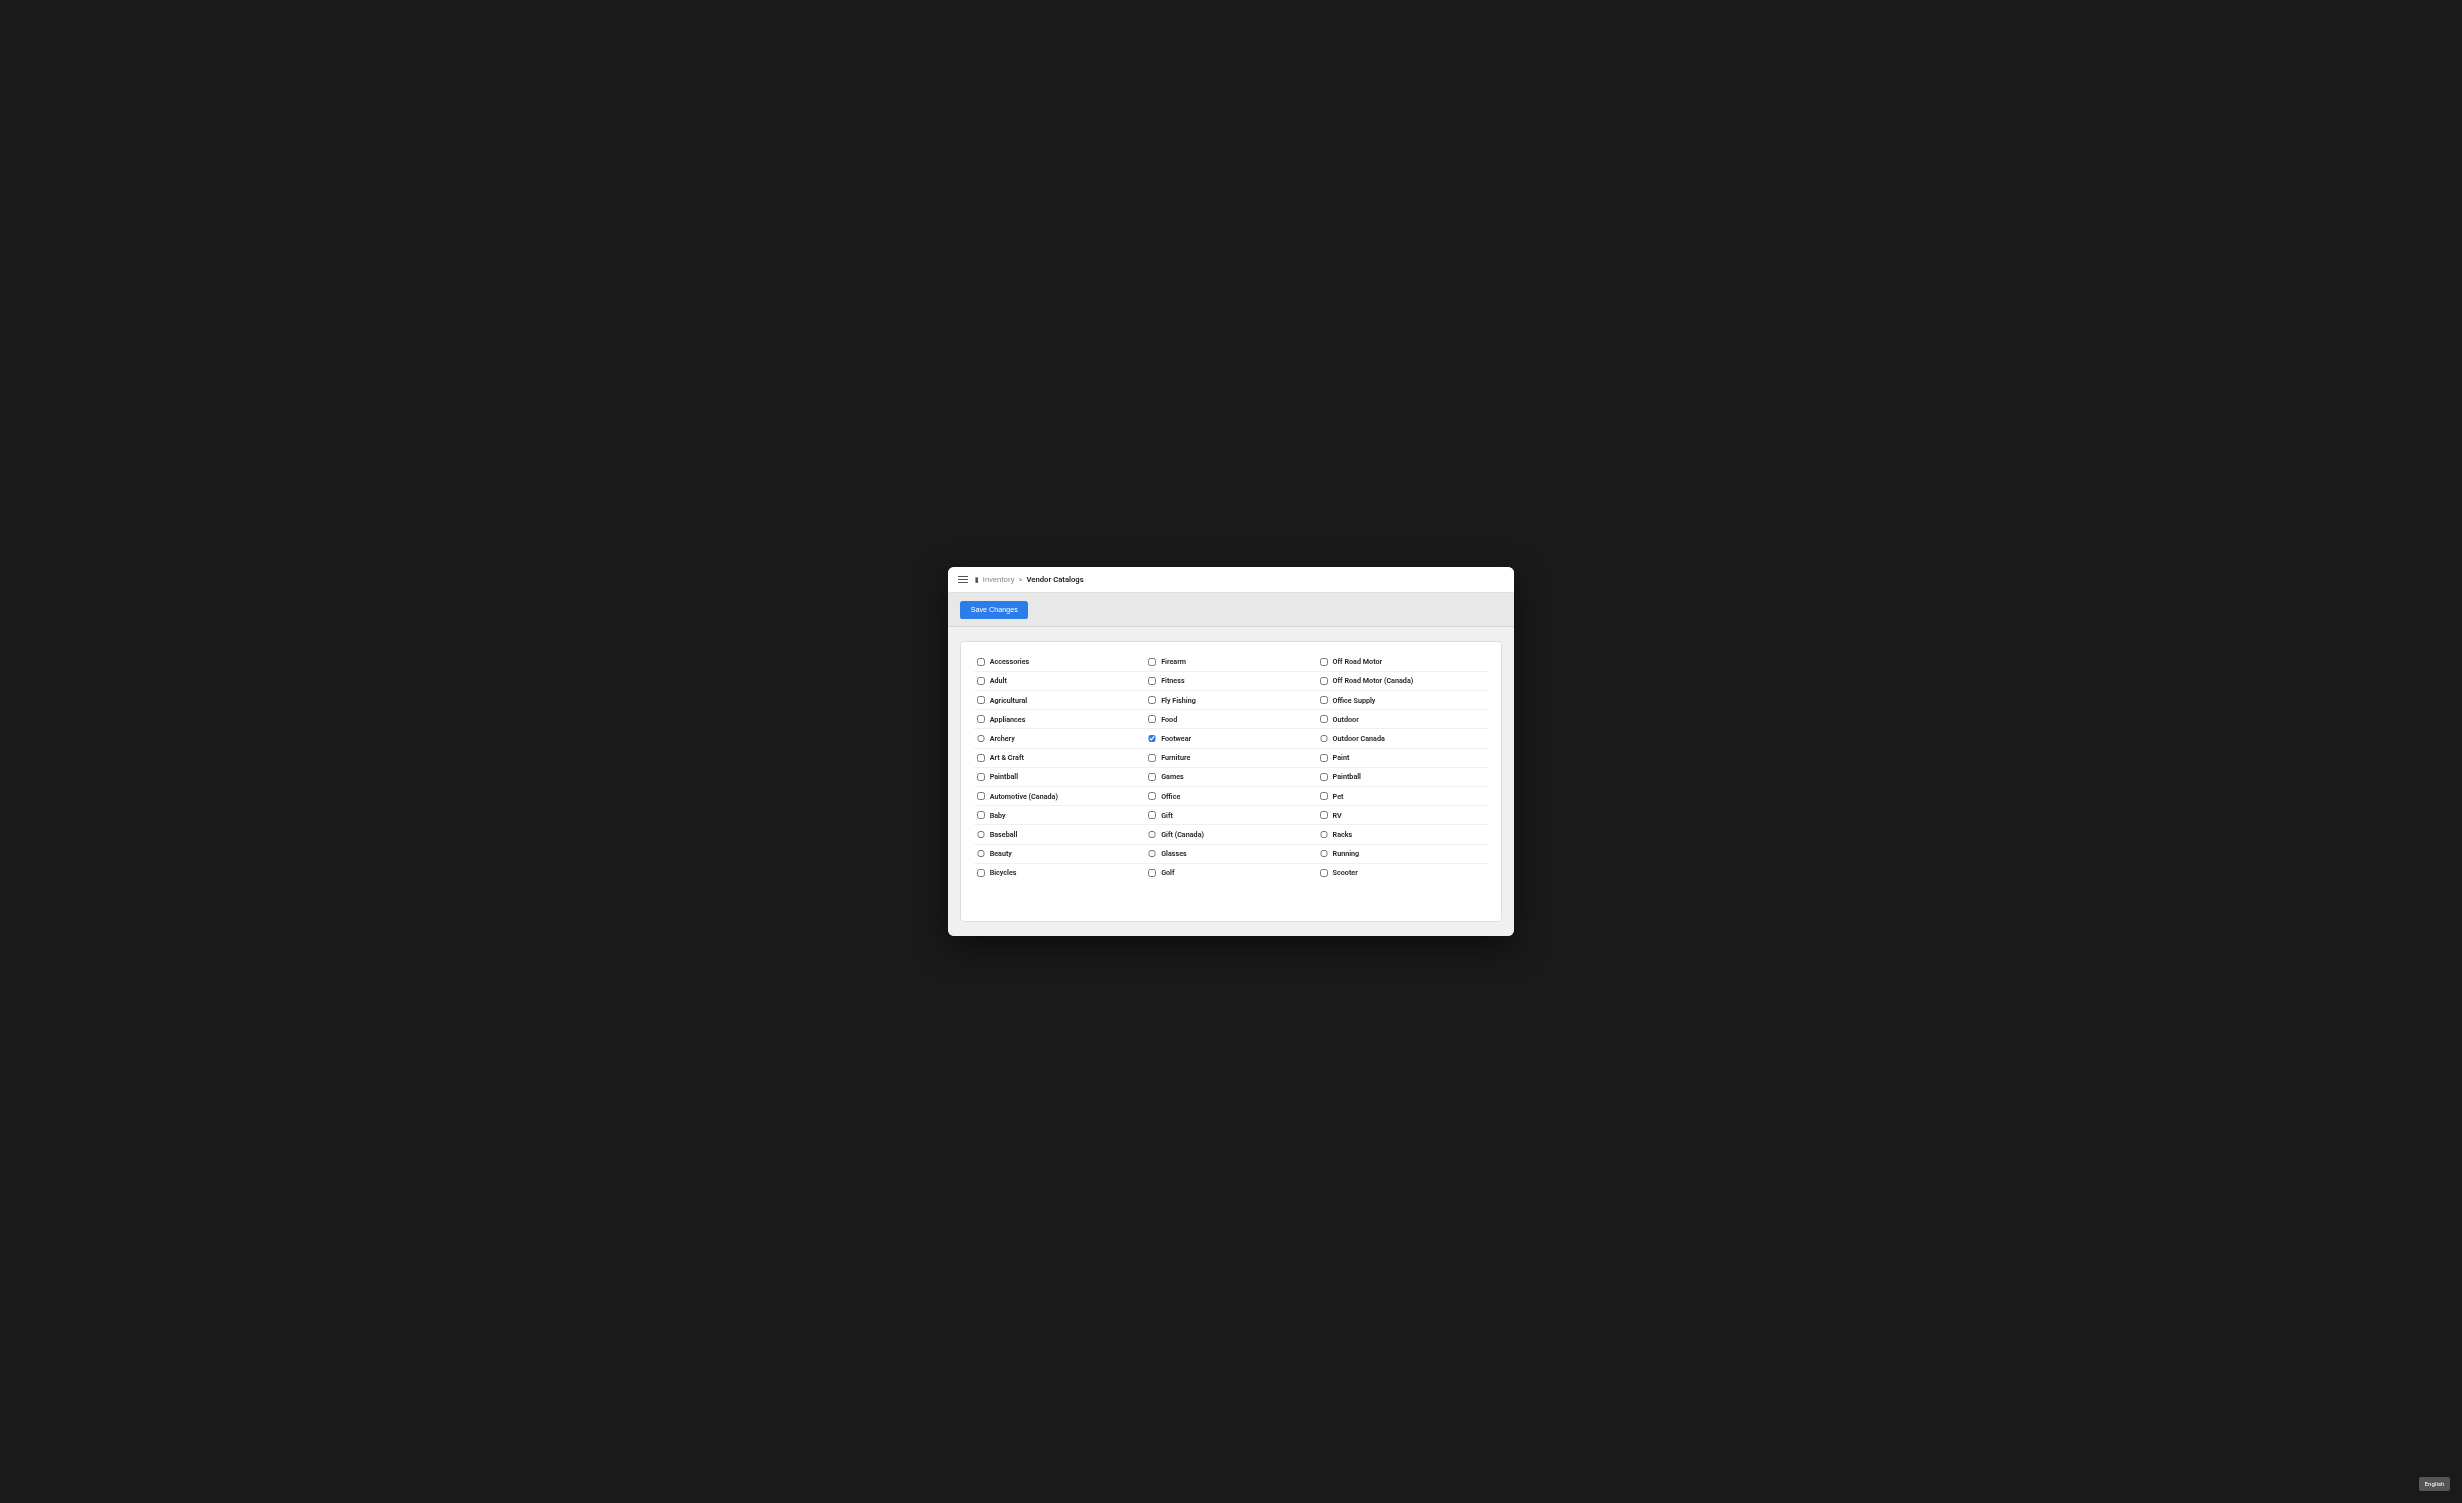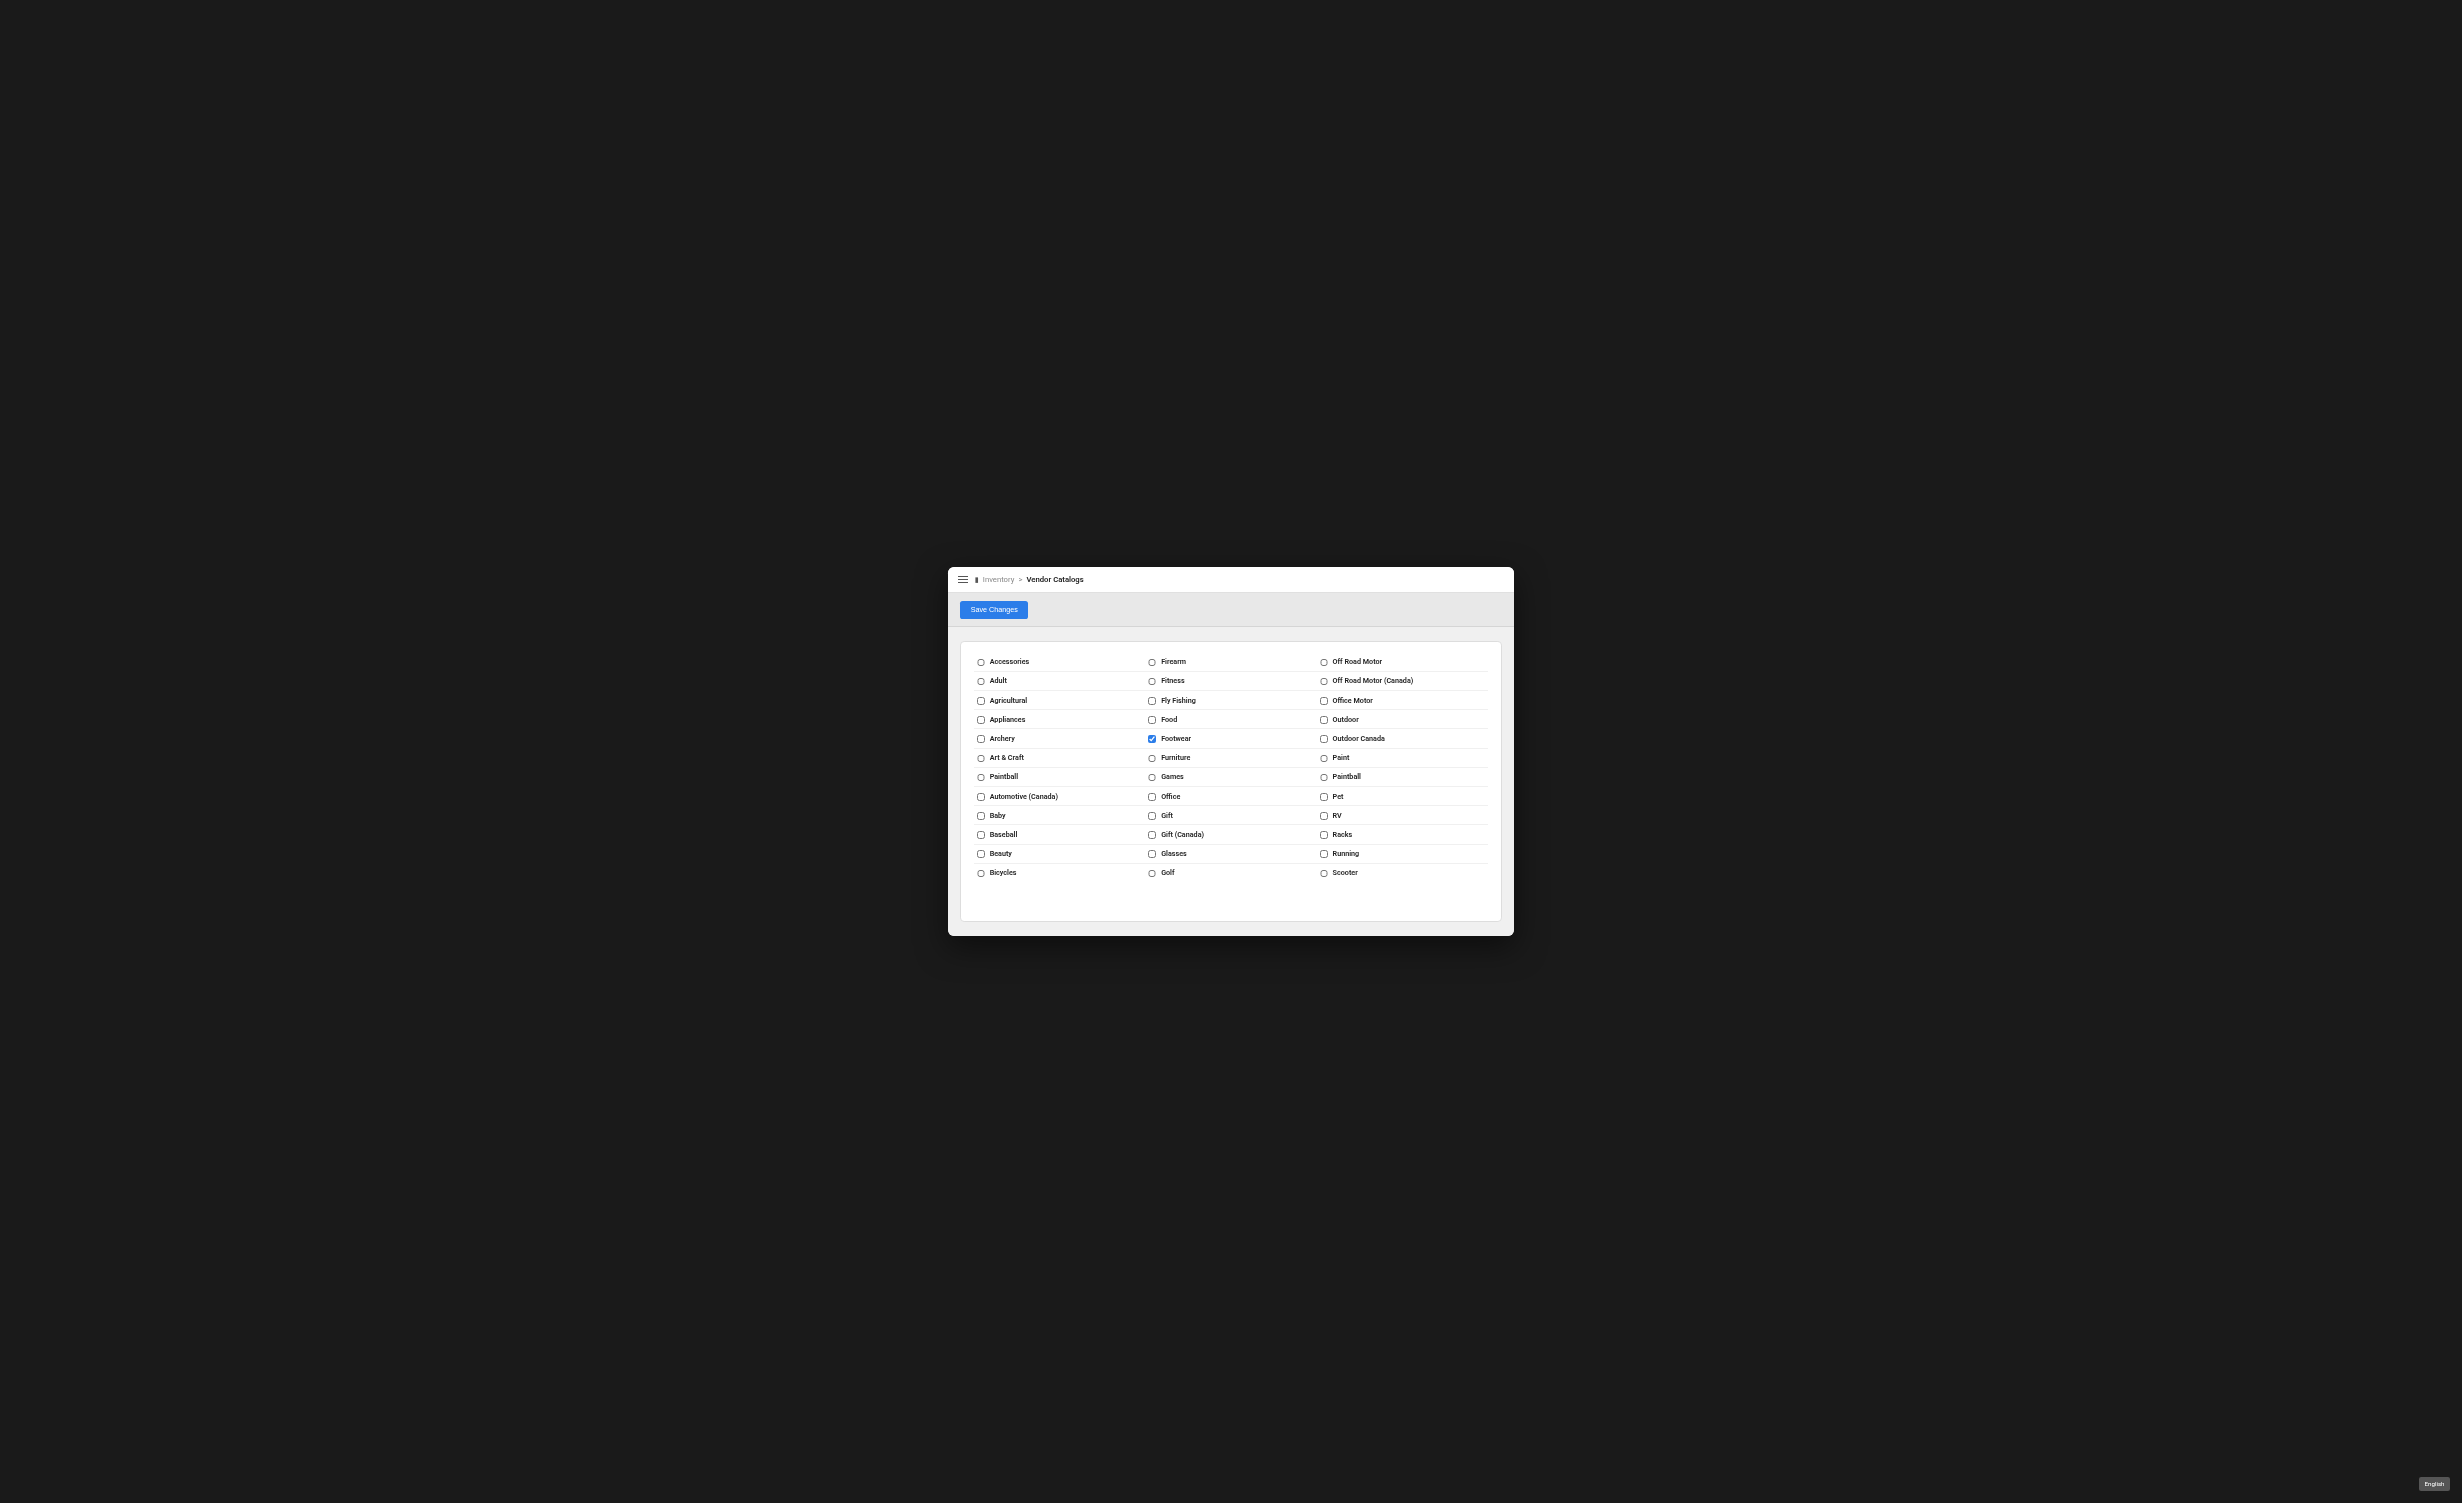--- a/index.html
+++ b/index.html
@@ -118,21 +118,21 @@
       display: grid;
       grid-template-columns: repeat(3, 1fr);
       gap: 0;
     }
     .catalog-col {
       display: flex;
       flex-direction: column;
     }
     .catalog-item {
       display: flex;
-      align-items: flex-end;
+      align-items: center;
       gap: 5.1px;
       padding: 4.6px 3.1px;
       font-size: 7.2px;
       color: #222;
       border-bottom: 0.5px solid #f0f0f0;
     }
     .catalog-item:last-child { border-bottom: none; }
     .catalog-item input[type="checkbox"] {
       width: 7.7px;
       height: 7.7px;
@@ -288,21 +288,21 @@
             <div class="catalog-item">
               <input type="checkbox" id="cb-off-road-motor" style="">
               <label for="cb-off-road-motor">Off Road Motor</label>
             </div>
             <div class="catalog-item">
               <input type="checkbox" id="cb-off-road-motor-canada" style="">
               <label for="cb-off-road-motor-canada">Off Road Motor (Canada)</label>
             </div>
             <div class="catalog-item">
               <input type="checkbox" id="cb-office-supply" style="">
-              <label for="cb-office-supply">Office Motor</label>
+              <label for="cb-office-supply">Office Supply</label>
             </div>
             <div class="catalog-item">
               <input type="checkbox" id="cb-outdoor" style="">
               <label for="cb-outdoor">Outdoor</label>
             </div>
             <div class="catalog-item">
               <input type="checkbox" id="cb-outdoor-canada" style="">
               <label for="cb-outdoor-canada">Outdoor Canada</label>
             </div>
             <div class="catalog-item">

